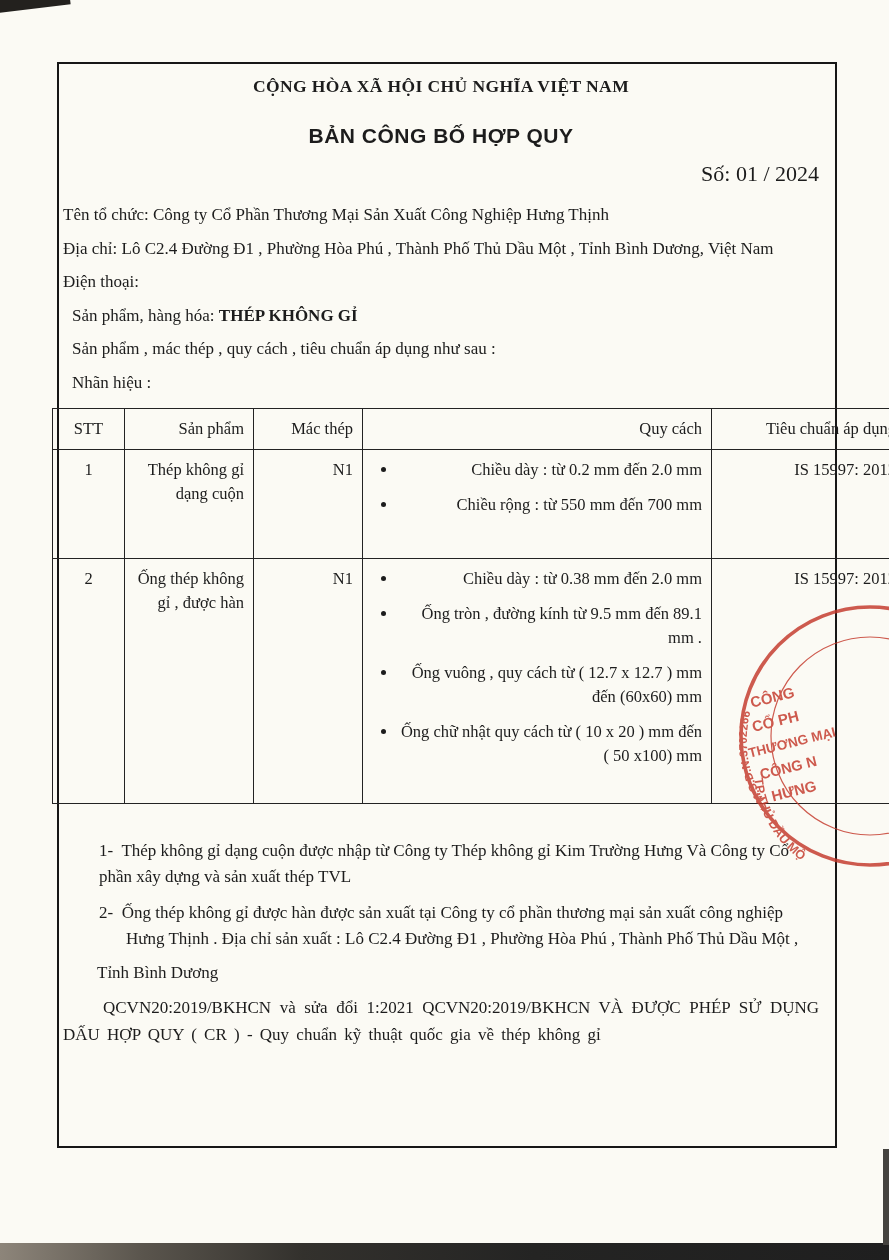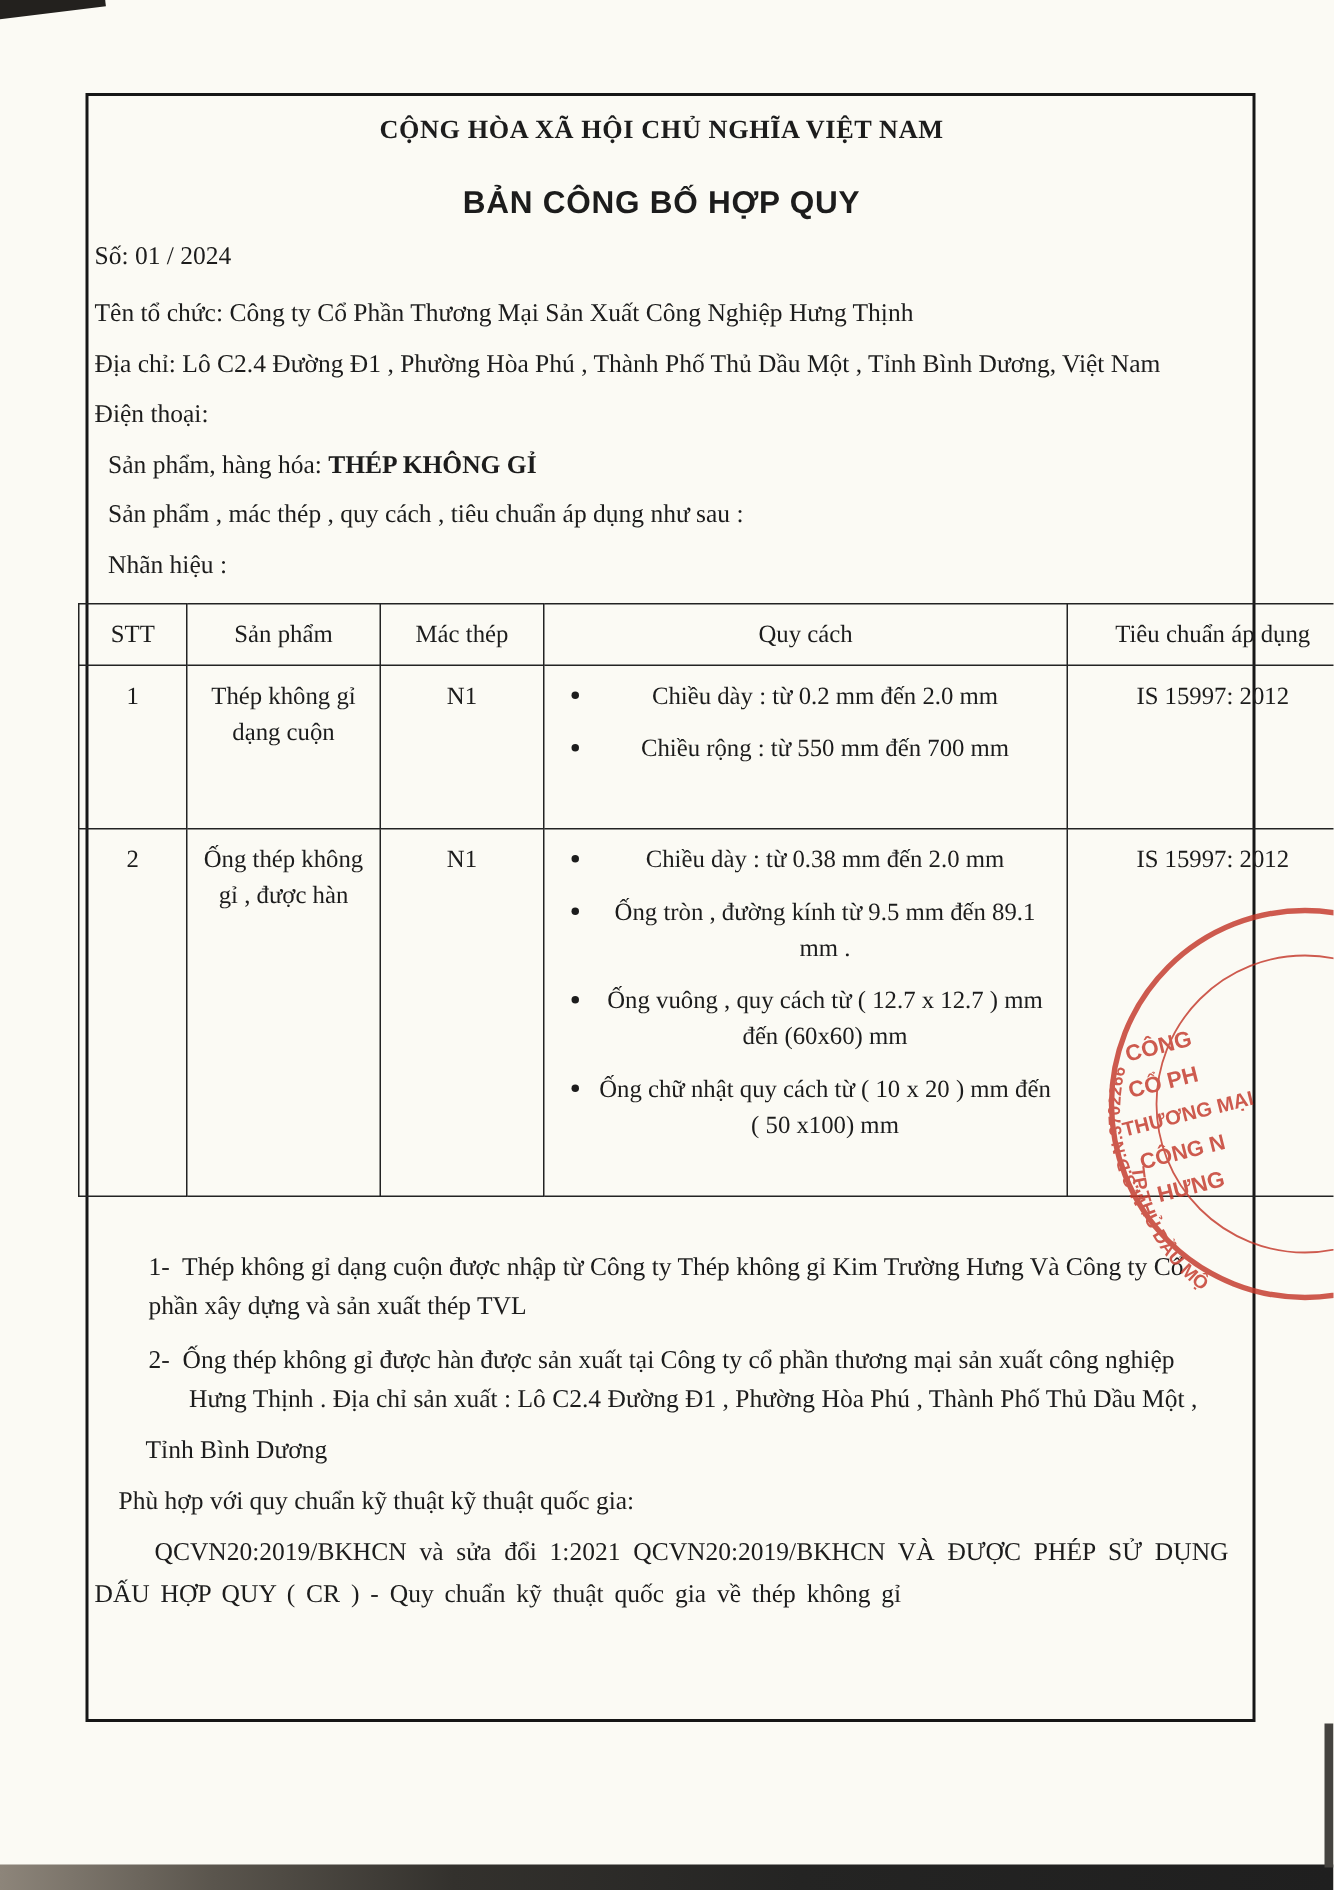--- a/index.html
+++ b/index.html
@@ -18,30 +18,30 @@
   
   .frame{
     position:absolute;left:57px;top:62px;width:780px;height:1086px;
     border:2px solid #161616;box-sizing:border-box;
     padding:12px 16px 0 4px;
   }
   .nh1{text-align:center;font-weight:bold;font-size:17.5px;letter-spacing:.4px;}
   .nh2{text-align:center;font-weight:bold;font-size:16.5px;margin-top:5px;}
   .nh2 span{border-bottom:2px solid #141414;padding:0 12px 2px 12px;}
   .doc-title{text-align:center;font-family:Liberation Sans, sans-serif;font-weight:bold;font-size:21px;letter-spacing:.5px;margin-top:27px;}
-  .doc-number{text-align:left;font-size:17px;margin-top:13px;}
+  .doc-number{text-align:right;font-size:22px;margin-top:13px;}
   p.info{font-size:17px;line-height:1.5;margin:8px 0 0 0;}
   p.first{margin-top:15px;}
   p.indent{margin-left:9px;}
   .bold{font-weight:bold;}
   
   table.spec{border-collapse:collapse;width:calc(100% + 22px);margin:13px 0 0 -11px;table-layout:fixed;}
   table.spec th,table.spec td{
     border:1.7px solid #232323;font-size:16.5px;font-weight:normal;
-    padding:8px 9px;vertical-align:top;text-align:center;line-height:1.45;
+    padding:8px 9px;vertical-align:top;text-align:right;line-height:1.45;
   }
   table.spec th{height:24px;vertical-align:middle;}
   .c-stt{width:53px;text-align:center !important;}
   .c-sp{width:110px;}
   .c-mac{width:90px;}
   .c-quy{width:330px;}
   .c-tc{width:175px;}
   td.c-mac{text-align:center;}
   td.row1{height:92px;}
   td.row2{height:228px;}
@@ -116,21 +116,20 @@
           </td>
           <td class="c-tc">IS 15997: 2012</td>
         </tr>
       </tbody>
     </table>
 
     <div class="notes">
       <p class="note1"><span>1-</span>&nbsp; <span>Thép không gỉ dạng cuộn được nhập từ Công ty Thép không gỉ Kim Trường Hưng Và Công ty Cổ phần xây dựng và sản xuất thép TVL</span></p>
       <p class="note2"><span>2-</span>&nbsp; <span>Ống thép không gỉ được hàn được sản xuất tại Công ty cổ phần thương mại sản xuất công nghiệp Hưng Thịnh . Địa chỉ sản xuất : Lô C2.4 Đường Đ1 , Phường Hòa Phú , Thành Phố Thủ Dầu Một ,</span></p>
       <p class="province">Tỉnh Bình Dương</p>
-      <p class="conform">Phù hợp với quy chuẩn kỹ thuật kỹ thuật quốc gia:</p>
       <p class="final">QCVN20:2019/BKHCN và sửa đổi 1:2021 QCVN20:2019/BKHCN VÀ ĐƯỢC PHÉP SỬ DỤNG DẤU HỢP QUY ( CR ) - Quy chuẩn kỹ thuật quốc gia về thép không gỉ</p>
     </div>
 
   </div>
 
   <svg class="stamp" viewBox="0 0 290 290" xmlns="http://www.w3.org/2000/svg">
     <defs>
       <path id="arcL" d="M 58,222 A 112,112 0 0 1 120,34" fill="none"></path>
       <path id="arcB" d="M 34,168 A 114,114 0 0 0 262,176" fill="none"></path>
     </defs>

